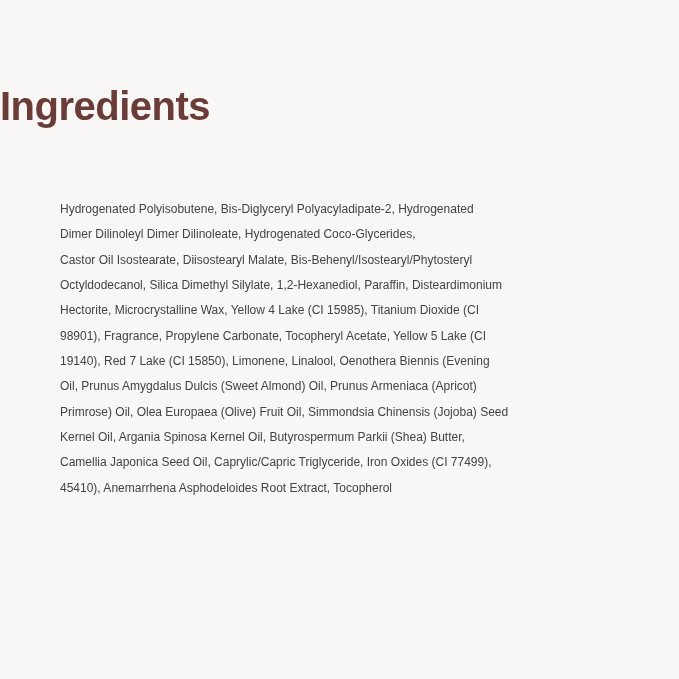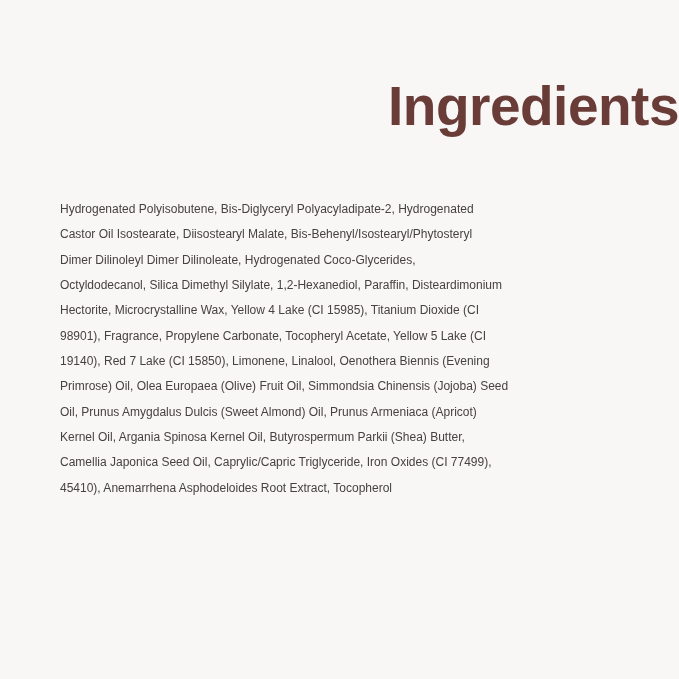--- a/index.html
+++ b/index.html
@@ -18,22 +18,22 @@
     height: 679px;
     background: var(--background, #f8f7f5);
     font-family: "Liberation Sans", sans-serif;
   }
   .title {
     margin: 0;
     position: absolute;
     top: 84px;
     left: 0;
     width: 100%;
-    text-align: right;
-    font-size: 55px;
+    text-align: left;
+    font-size: 40px;
     line-height: 45px;
     font-weight: 700;
     letter-spacing: -0.5px;
     color: var(--title, #6a3c38);
   }
   .text-block {
     position: absolute;
     top: 197px;
     left: 60px;
     right: 14px;
@@ -46,25 +46,25 @@
     white-space: nowrap;
   }
 </style>
 </head>
 <body>
 
 <div class="panel">
   <h1 class="title">Ingredients</h1>
   <div class="text-block">
       <div class="line">Hydrogenated Polyisobutene, Bis-Diglyceryl Polyacyladipate-2, Hydrogenated</div>
+      <div class="line">Dimer Dilinoleyl Dimer Dilinoleate, Hydrogenated Coco-Glycerides,</div>
       <div class="line">Castor Oil Isostearate, Diisostearyl Malate, Bis-Behenyl/Isostearyl/Phytosteryl</div>
-      <div class="line">Dimer Dilinoleyl Dimer Dilinoleate, Hydrogenated Coco-Glycerides,</div>
       <div class="line">Octyldodecanol, Silica Dimethyl Silylate, 1,2-Hexanediol, Paraffin, Disteardimonium</div>
       <div class="line">Hectorite, Microcrystalline Wax, Yellow 4 Lake (CI 15985), Titanium Dioxide (CI</div>
       <div class="line">98901), Fragrance, Propylene Carbonate, Tocopheryl Acetate, Yellow 5 Lake (CI</div>
       <div class="line">19140), Red 7 Lake (CI 15850), Limonene, Linalool, Oenothera Biennis (Evening</div>
+      <div class="line">Oil, Prunus Amygdalus Dulcis (Sweet Almond) Oil, Prunus Armeniaca (Apricot)</div>
       <div class="line">Primrose) Oil, Olea Europaea (Olive) Fruit Oil, Simmondsia Chinensis (Jojoba) Seed</div>
-      <div class="line">Oil, Prunus Amygdalus Dulcis (Sweet Almond) Oil, Prunus Armeniaca (Apricot)</div>
       <div class="line">Kernel Oil, Argania Spinosa Kernel Oil, Butyrospermum Parkii (Shea) Butter,</div>
       <div class="line">Camellia Japonica Seed Oil, Caprylic/Capric Triglyceride, Iron Oxides (CI 77499),</div>
       <div class="line">45410), Anemarrhena Asphodeloides Root Extract, Tocopherol</div>
     </div>
 </div>
 
 </body></html>

